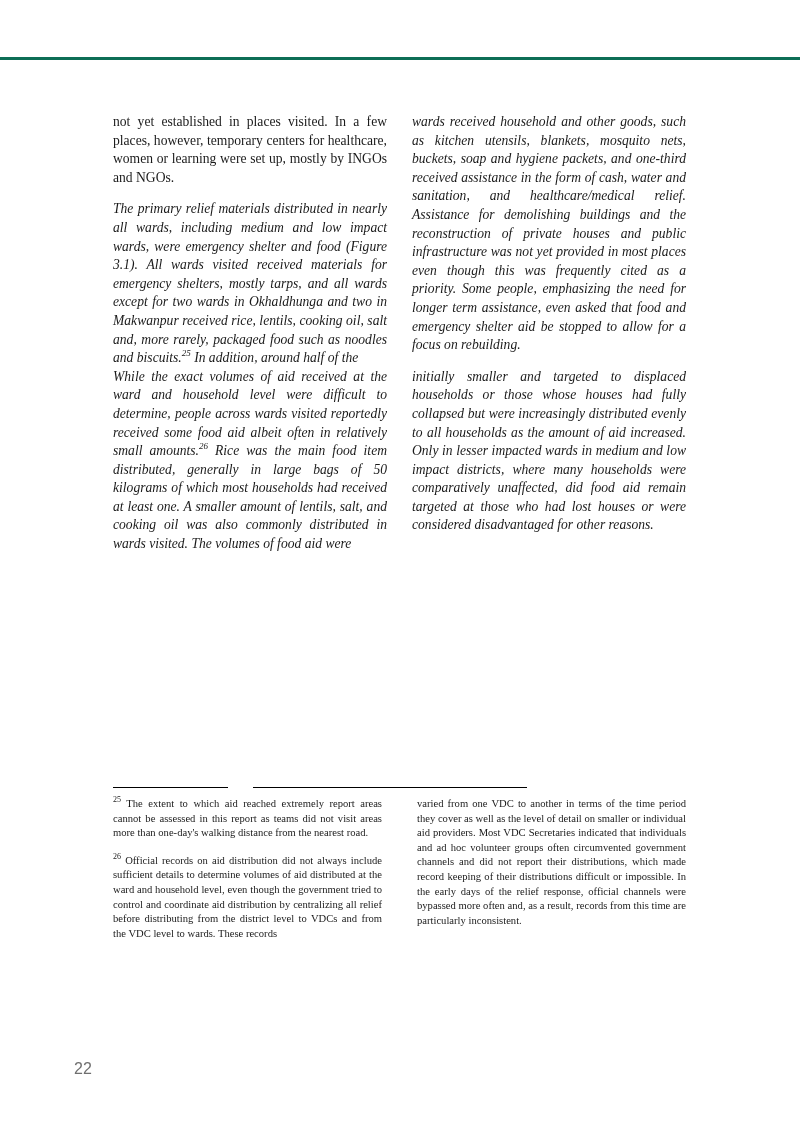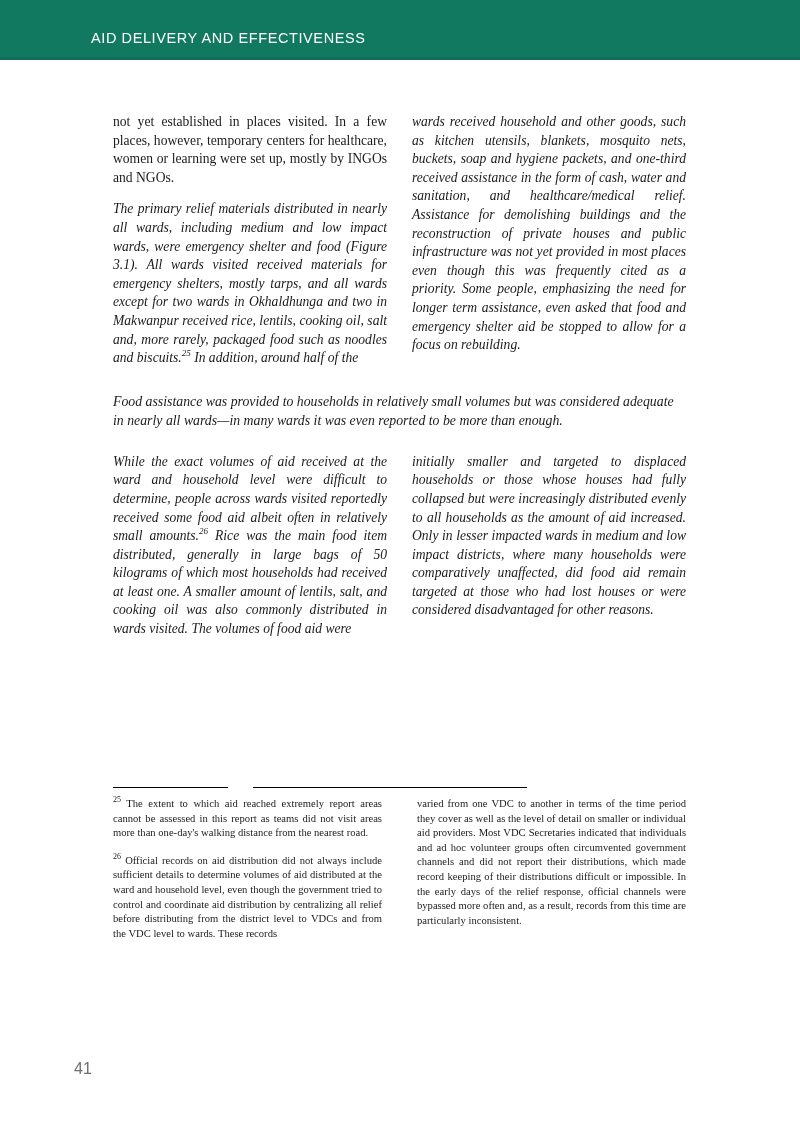--- a/index.html
+++ b/index.html
@@ -143,38 +143,34 @@
     font-family: "Liberation Sans", sans-serif;
     font-size: 16px;
     color: #6f6f6f;
   }
 </style>
 </head>
 <body>
 
 <div class="page">
 
-  <div class="header-band">
-    <div class="header-title">AID DELIVERY AND EFFECTIVENESS</div>
-  </div>
   <div class="header-rule"></div>
 
   <div class="content">
 
     <div class="cols">
       <div class="col">
         <p class="body">not yet established in places visited. In a few places, however, temporary centers for healthcare, women or learning were set up, mostly by INGOs and NGOs.</p>
         <p class="body"><span>The primary relief materials distributed in nearly all wards, including medium and low impact wards, were emergency shelter and food (Figure 3.1). All wards visited received materials for emergency shelters, mostly tarps, and all wards except for two wards in Okhaldhunga and two in Makwanpur received rice, lentils, cooking oil, salt and, more rarely, packaged food such as noodles and biscuits.</span><sup>25</sup><span> In addition, around half of the</span></p>
       </div>
       <div class="col">
         <p class="body">wards received household and other goods, such as kitchen utensils, blankets, mosquito nets, buckets, soap and hygiene packets, and one-third received assistance in the form of cash, water and sanitation, and healthcare/medical relief. Assistance for demolishing buildings and the reconstruction of private houses and public infrastructure was not yet provided in most places even though this was frequently cited as a priority. Some people, emphasizing the need for longer term assistance, even asked that food and emergency shelter aid be stopped to allow for a focus on rebuilding.</p>
       </div>
     </div>
 
-    <div class="pullquote">Food assistance was provided to households in relatively small volumes but was considered adequate in nearly all wards—in many wards it was even reported to be more than enough.</div>
 
     <div class="cols">
       <div class="col">
         <p class="body"><span>While the exact volumes of aid received at the ward and household level were difficult to determine, people across wards visited reportedly received some food aid albeit often in relatively small amounts.</span><sup>26</sup><span> Rice was the main food item distributed, generally in large bags of 50 kilograms of which most households had received at least one. A smaller amount of lentils, salt, and cooking oil was also commonly distributed in wards visited. The volumes of food aid were</span></p>
       </div>
       <div class="col">
         <p class="body">initially smaller and targeted to displaced households or those whose houses had fully collapsed but were increasingly distributed evenly to all households as the amount of aid increased. Only in lesser impacted wards in medium and low impact districts, where many households were comparatively unaffected, did food aid remain targeted at those who had lost houses or were considered disadvantaged for other reasons.</p>
       </div>
     </div>
 
@@ -189,15 +185,15 @@
       <div class="fn-col">
         <p class="fn"><span class="fn-marker">25</span> <span class="fn-body">The extent to which aid reached extremely report areas cannot be assessed in this report as teams did not visit areas more than one-day's walking distance from the nearest road.</span></p>
         <p class="fn"><span class="fn-marker">26</span> <span class="fn-body">Official records on aid distribution did not always include sufficient details to determine volumes of aid distributed at the ward and household level, even though the government tried to control and coordinate aid distribution by centralizing all relief before distributing from the district level to VDCs and from the VDC level to wards. These records</span></p>
       </div>
       <div class="fn-col right">
         <p class="fn"><span class="fn-body">varied from one VDC to another in terms of the time period they cover as well as the level of detail on smaller or individual aid providers. Most VDC Secretaries indicated that individuals and ad hoc volunteer groups often circumvented government channels and did not report their distributions, which made record keeping of their distributions difficult or impossible. In the early days of the relief response, official channels were bypassed more often and, as a result, records from this time are particularly inconsistent.</span></p>
       </div>
     </div>
   </div>
 
-  <div class="page-number">41</div>
+  <div class="page-number">22</div>
 
 </div>
 
 </body></html>

